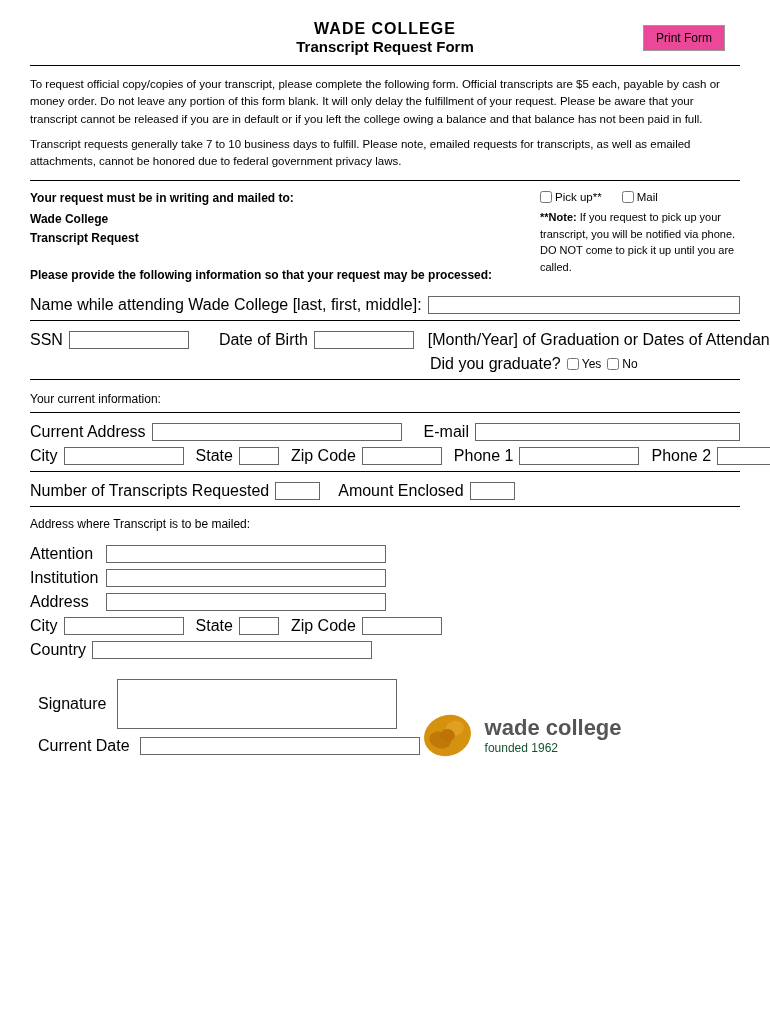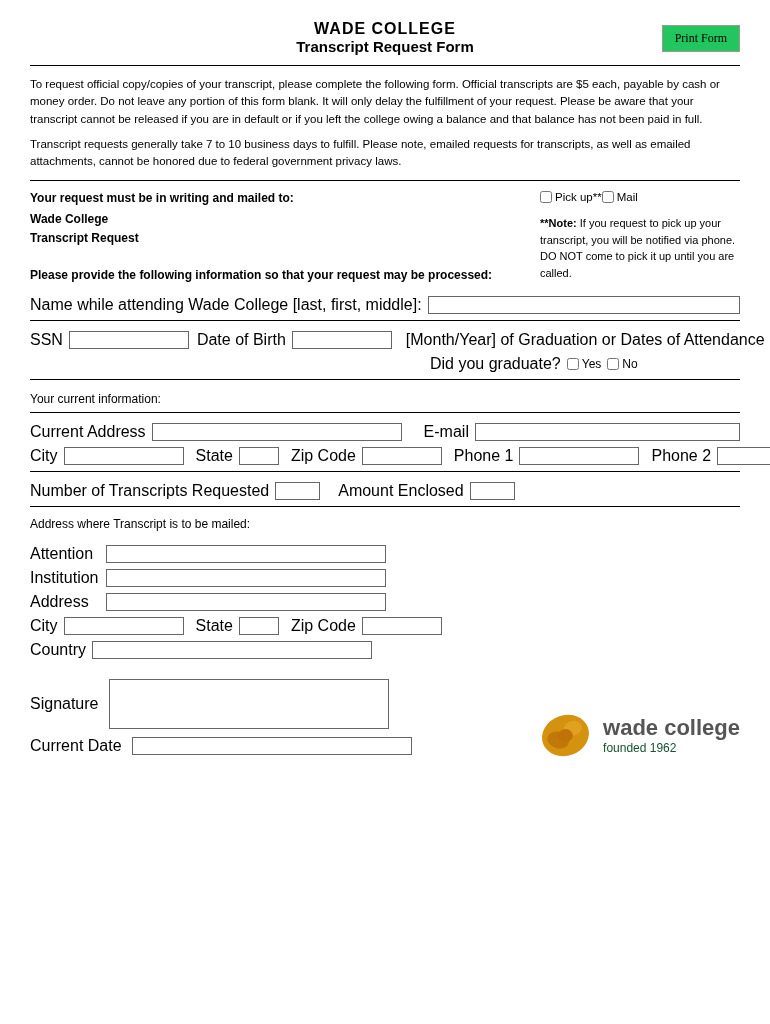--- a/index.html
+++ b/index.html
@@ -22,27 +22,26 @@
       font-weight: bold;
       letter-spacing: 1px;
     }
     .header h2 {
       font-size: 15px;
       font-weight: bold;
     }
     .print-btn {
       position: absolute;
       top: 5px;
-      right: 0;
+      right: 15px;
       border: 1px solid #999;
-      background: #22c55e;
+      background: #ec4899;
       padding: 5px 12px;
       font-size: 12px;
       cursor: pointer;
-      font-family: Liberation Serif, serif;
     }
     .intro-text {
       font-size: 11.5px;
       margin-bottom: 8px;
       line-height: 1.5;
     }
     .section-divider {
       border: none;
       border-top: 1px solid #000;
       margin: 10px 0;
@@ -50,22 +49,22 @@
     .two-col {
       display: flex;
       gap: 20px;
     }
     .col-left { flex: 1; font-weight: bold; }
     .col-right { width: 200px; font-size: 11.5px; }
     .address-block { margin: 5px 0; font-size: 12px; line-height: 1.6; }
     .pickup-row {
       display: flex;
       align-items: center;
-      gap: 0;
-      margin-bottom: 12px;
+      gap: 20px;
+      margin-bottom: 6px;
     }
     .checkbox-label {
       display: flex;
       align-items: center;
       gap: 3px;
     }
     .note-text { font-size: 11px; line-height: 1.5; }
     .form-section { margin-top: 12px; }
     .form-row {
       display: flex;
@@ -119,23 +118,23 @@
       font-size: 22px;
       font-weight: bold;
       color: #555;
     }
     .logo-founded {
       font-size: 12px;
       color: #14532d;
     }
     .bottom-section {
       display: flex;
-      justify-content: space-between;
       align-items: flex-end;
       margin-top: 20px;
+      margin-left: 8px;
     }
     .sig-section { }
     .sig-row { display: flex; align-items: center; gap: 10px; margin-bottom: 8px; }
     .mailing-address-section { margin-top: 10px; }
     .horizontal-line {
       border: none;
       border-top: 1px solid #000;
       margin: 6px 0 10px 0;
     }
   </style>
@@ -185,21 +184,21 @@
 <div class="form-row" style="margin-top:14px;">
   <label class="form-label">Name while attending Wade College [last, first, middle]:</label>
   <input type="text" class="full-width-input" style="flex: 1 1 0%;">
 </div>
 
 <hr class="horizontal-line">
 
 <div class="form-row">
   <label class="form-label">SSN</label>
   <input type="text" class="ssn-field" style="">
-  <label class="form-label" style="margin-left:2px;">Date of Birth</label>
+  <label class="form-label" style="margin-left:24px;">Date of Birth</label>
   <input type="text" class="dob-field" style="">
   <label class="form-label" style="margin-left:8px;">[Month/Year] of Graduation or Dates of Attendance</label>
   <input type="text" class="grad-field" style="">
 </div>
 
 <div class="form-row" style="margin-left:400px;">
   <label class="form-label">Did you graduate?</label>
   <label class="checkbox-label">
     <input type="checkbox" style="">
     <span>Yes</span>

